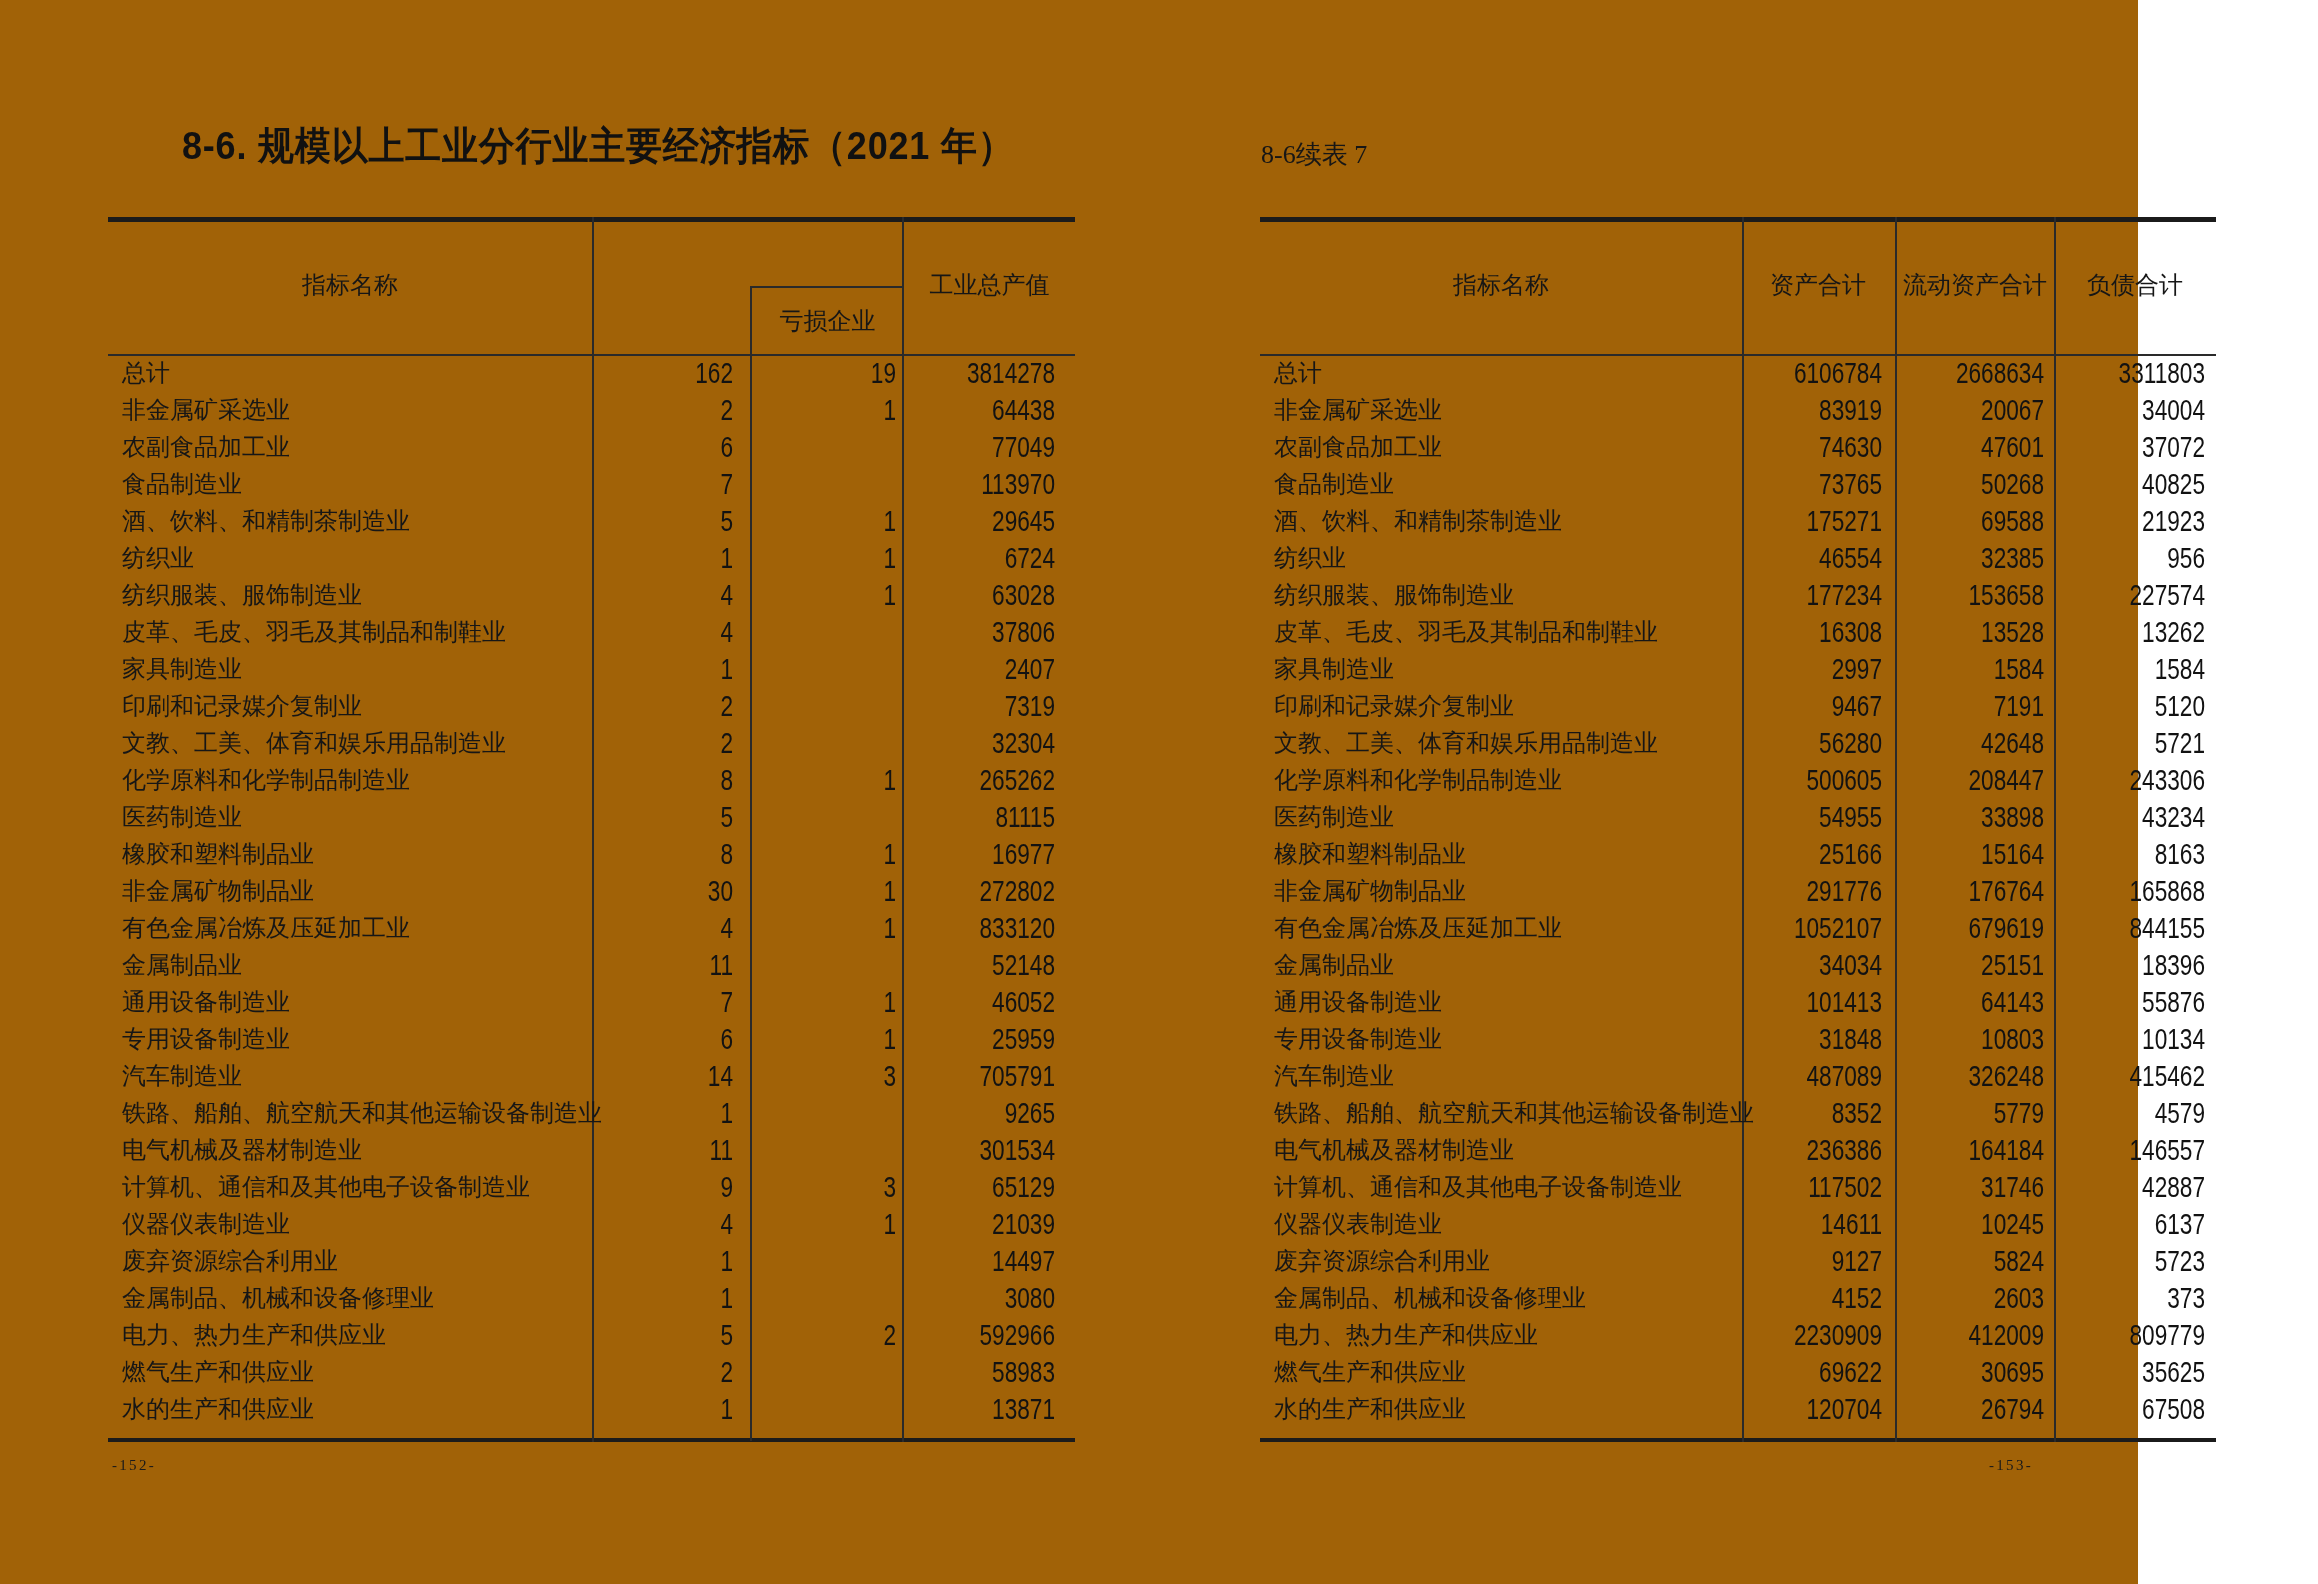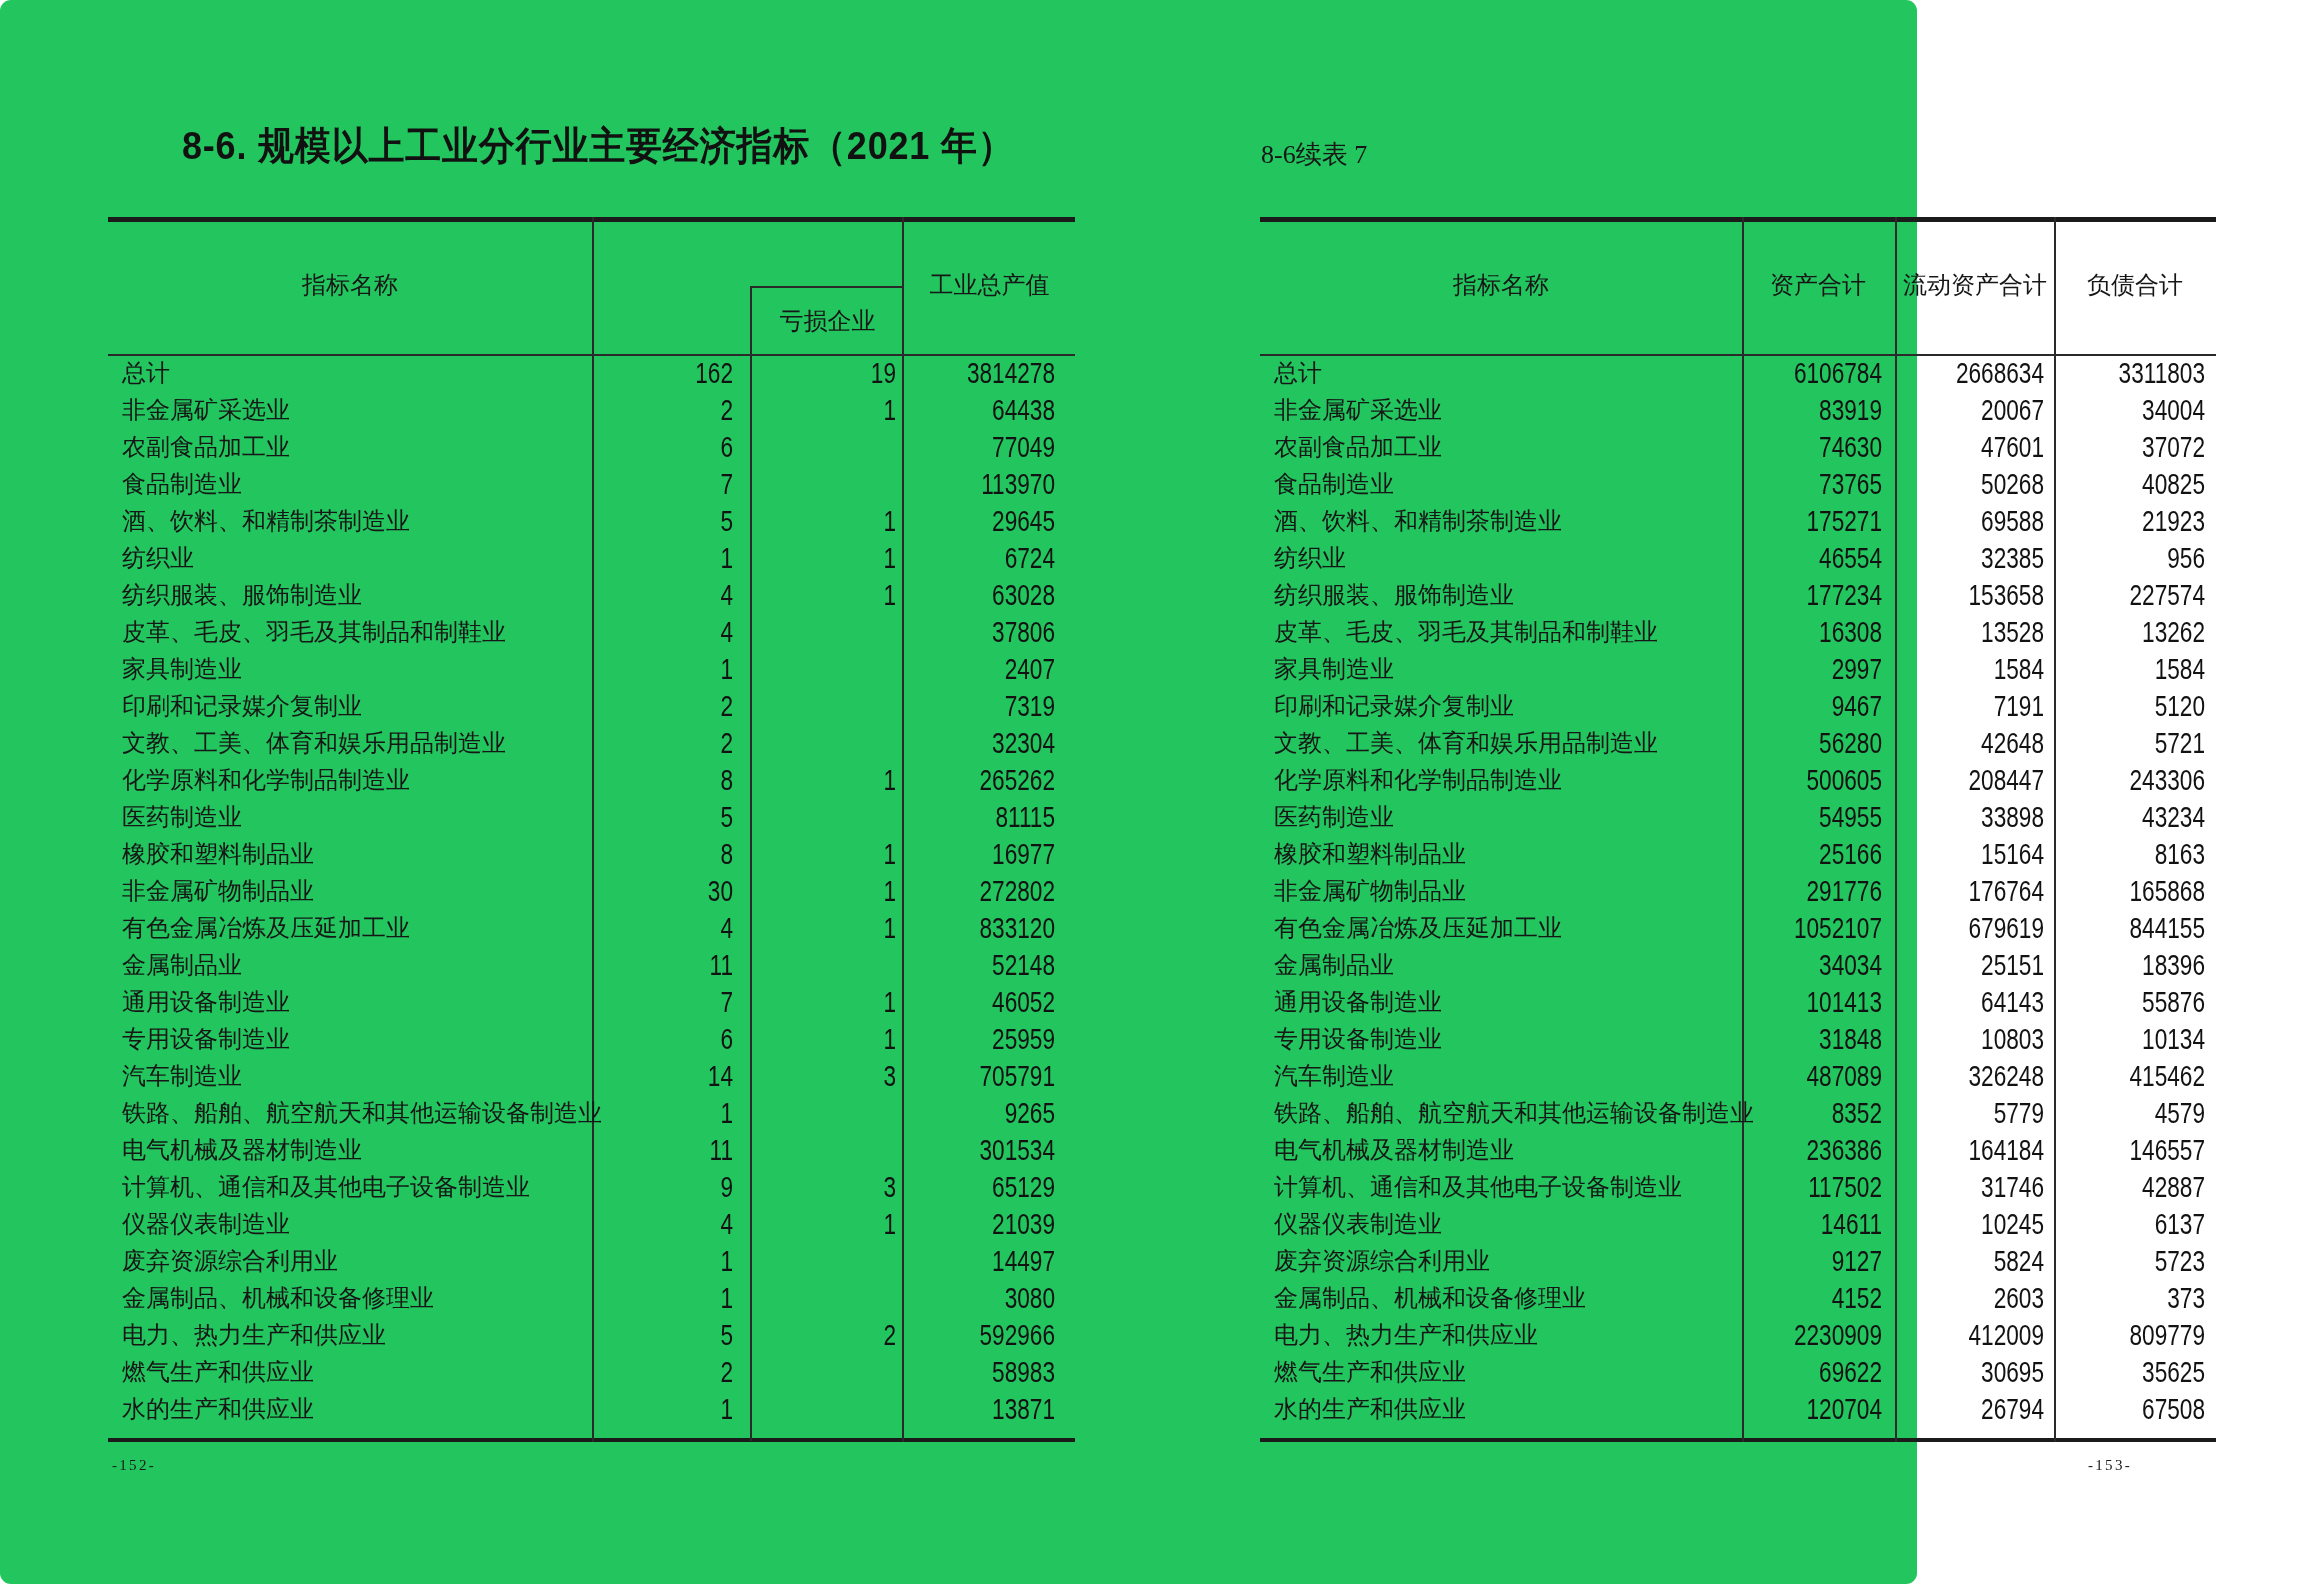--- a/index.html
+++ b/index.html
@@ -3,21 +3,21 @@
 <meta charset="utf-8">
 <style>
   html,body { margin:0; padding:0; }
   body {
     width:2319px; height:1584px;
     background:#ffffff;
     font-family:"Liberation Serif","DejaVu Serif",serif;
     color:#1c1c1c;
     overflow:hidden;
   }
-  .spread { position:relative; width:1917px; height:1584px; background:#22c55e;border-radius:11px; }
+  .spread { position:relative; width:2138px; height:1584px; background:#a16207; }
 
   
   .main-title {
     position:absolute; left:182px; top:120px;
     font-family:"Liberation Sans","DejaVu Sans",sans-serif;
     font-weight:700; font-size:36px; letter-spacing:0.8px;
     color:#111; white-space:nowrap;
     transform:scaleY(1.08); transform-origin:left top;
   }
   .cont-title {
@@ -25,21 +25,21 @@
     font-size:26px; color:#161616; white-space:nowrap;
   }
   .unit-note {
     position:absolute; left:108px; top:166px; width:967px;
     text-align:right; font-size:23px; color:#1a1a1a;
   }
   .page-footer {
     position:absolute; top:1457px; font-size:15px; letter-spacing:2.3px; color:#1a1a1a;
   }
   .footer-left  { left:112px; }
-  .footer-right { left:1944px; width:188px; text-align:right; }
+  .footer-right { left:1989px; width:188px; }
 
   
   .yb-table { position:absolute; top:217px; height:1225px; }
   .t-left   { left:108px;  width:967px; }
   .t-right  { left:1260px; width:956px; }
 
   .rule, .vline { position:absolute; background:#1b1b1b; }
   .rule-top        { left:0; top:0;      width:100%; height:4.6px; }
   .rule-header-sep { left:0; top:137px;  width:100%; height:1.5px; background:#2a2a2a; }
   .rule-bottom     { left:0; top:1221px; width:100%; height:3.8px; }

